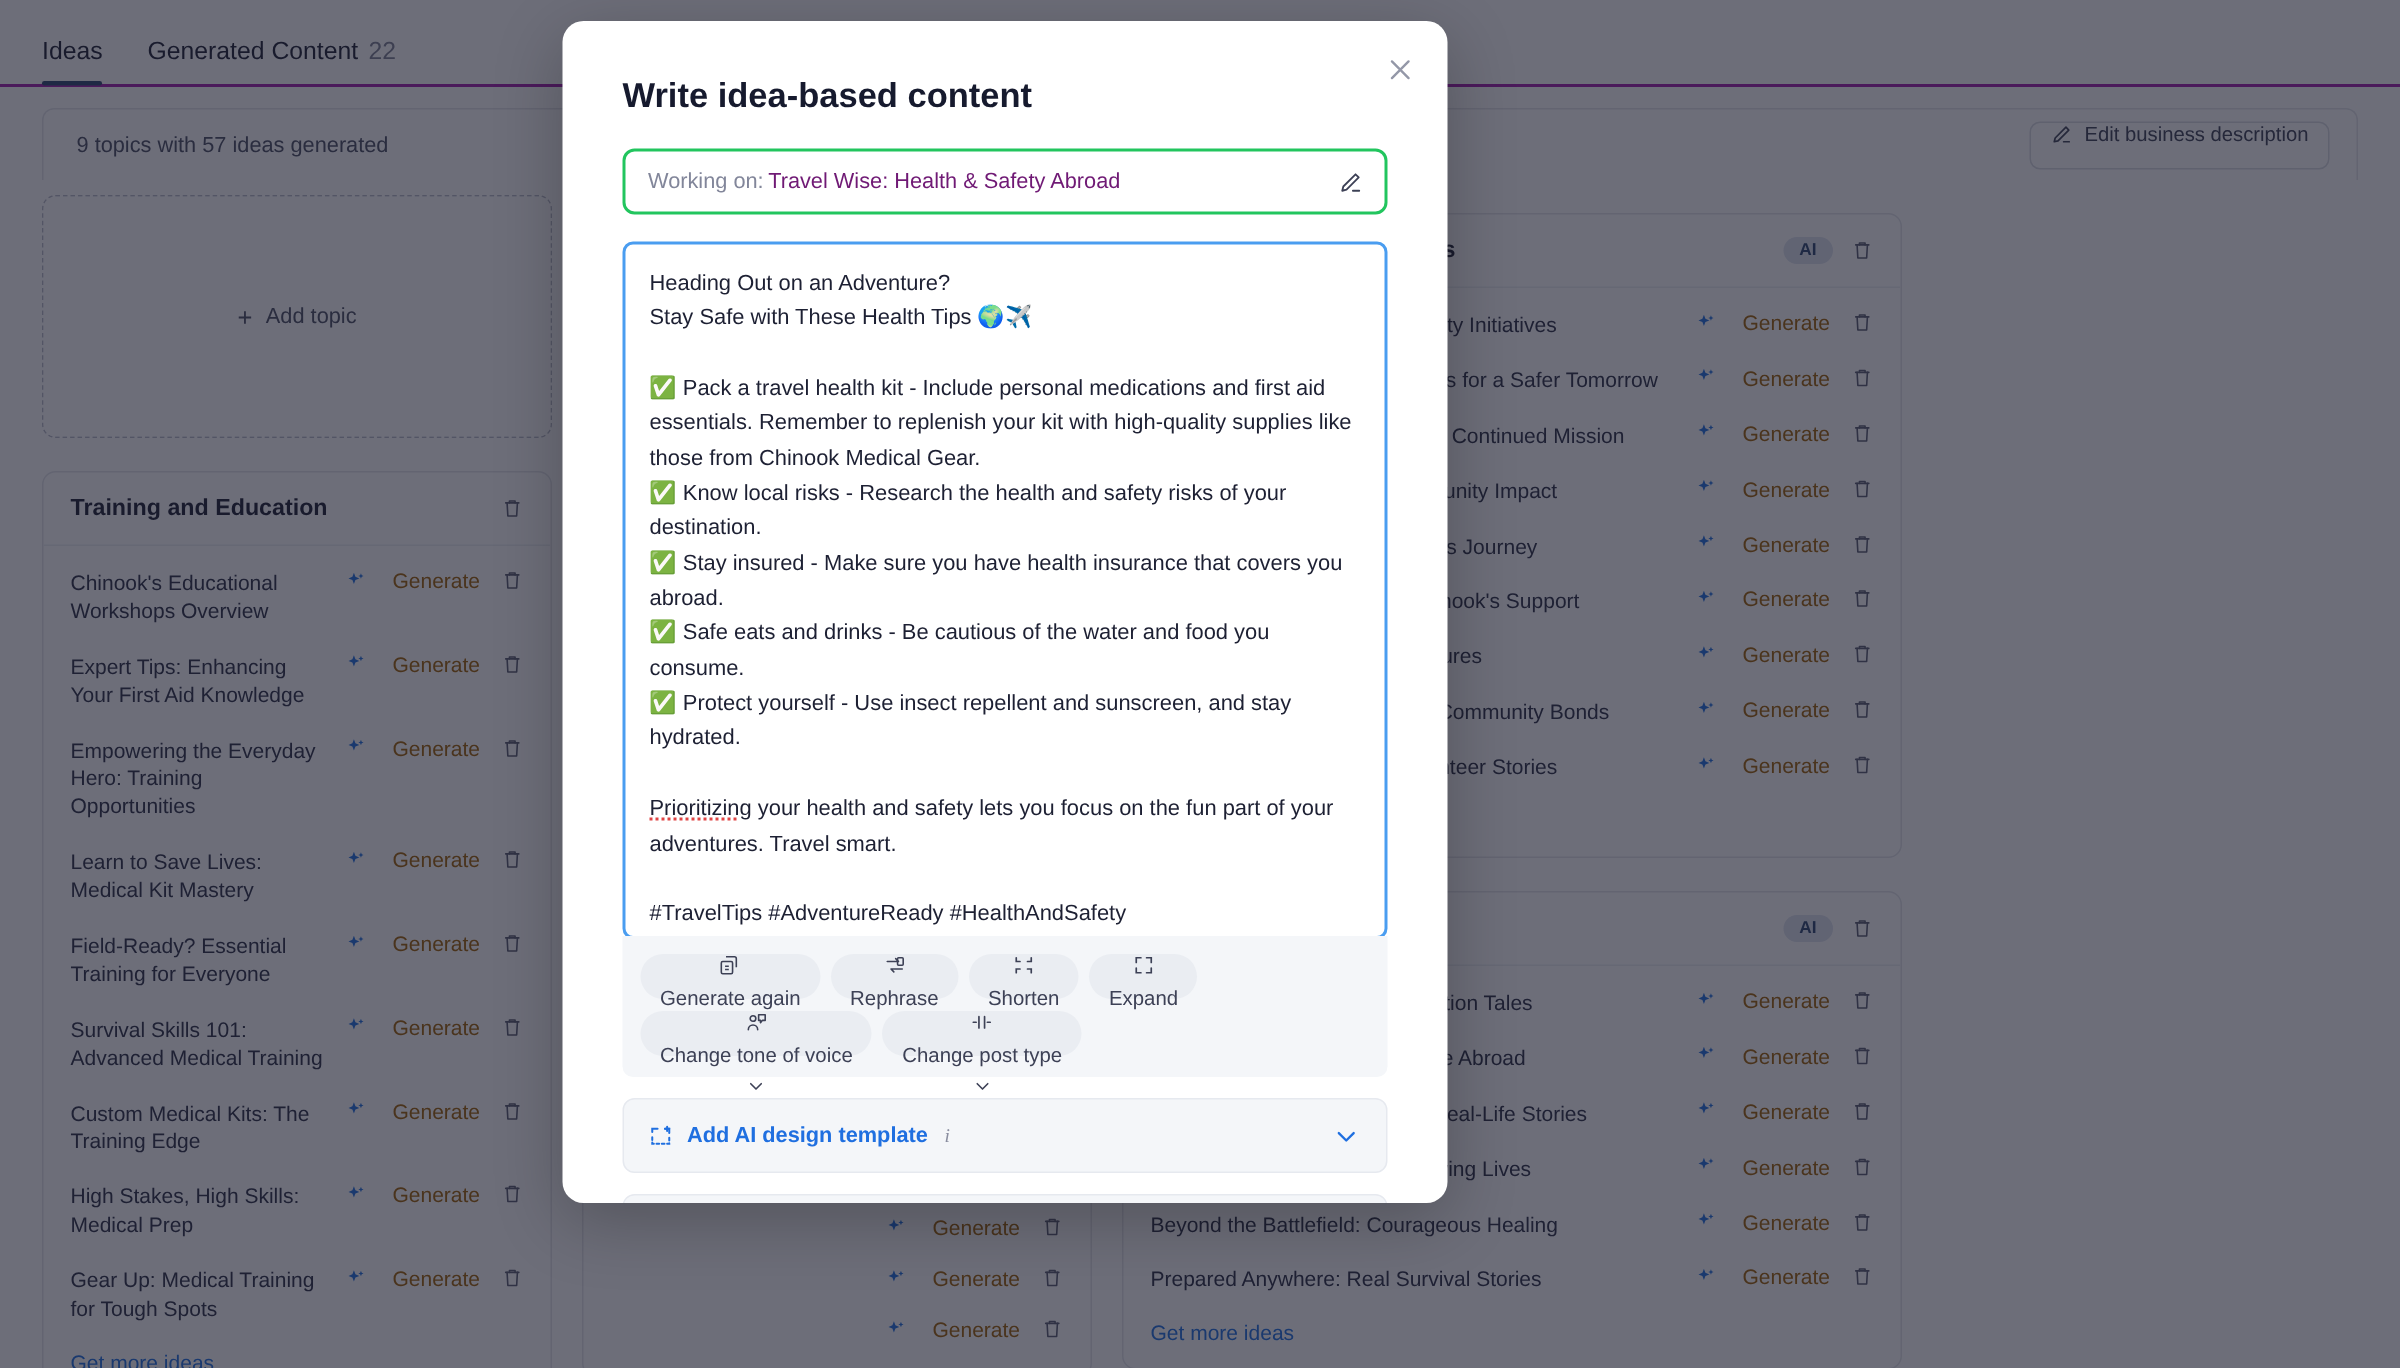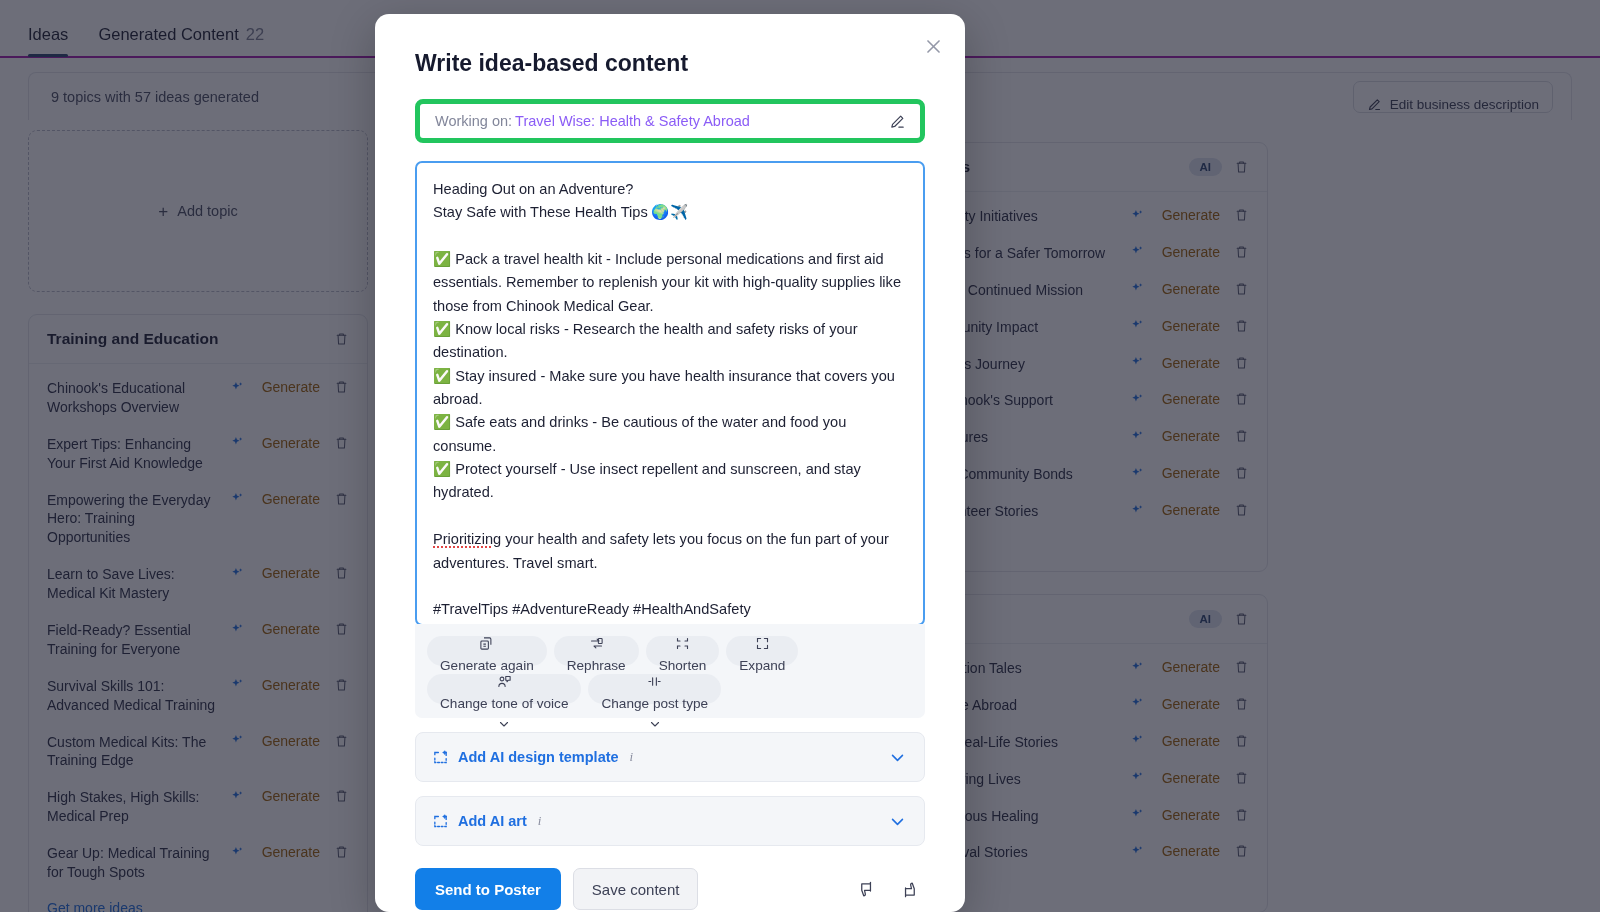--- a/index.html
+++ b/index.html
@@ -56,21 +56,21 @@
     padding: 0 22px;
     position: relative;
   }
   .summary-text { font-size: 14.5px; color: #4b4f63; }
   .edit-biz-btn {
     position: absolute; right: 18px; top: 50%;
     transform: translateY(-50%);
     border: 1px solid #d9dbe2;
     border-radius: 7px;
     height: 32px;
-    display: flex; align-items: flex-end; gap: 8px;
+    display: flex; align-items: flex-start; gap: 8px;
     padding: 0 13px;
     font-size: 13.5px; color: #3d4156;
     background: transparent;
   }
 
   
   .columns {
     display: flex;
     gap: 20px;
     padding: 0 28px;
@@ -135,49 +135,49 @@
   .more-ideas {
     color: #1f6fe0; font-size: 14px;
     padding: 9px 0 2px 0;
   }
   svg { display: block; }
 
   
   #modal {
     position: absolute;
     left: 375px; top: 14px;
-    width: 590px; height: 898px;
+    width: 590px; height: 788px;
     background: #ffffff;
     border-radius: 14px;
     z-index: 100;
     box-shadow: 0 12px 46px rgba(0,0,0,0.24);
     overflow: hidden;
   }
   .modal-close {
     position: absolute; right: 18px; top: 18px;
     width: 28px; height: 28px;
     display: flex; align-items: center; justify-content: center;
     color: #9498a8;
   }
   .modal-inner { padding: 36px 40px 0 40px; }
   .modal-title {
     font-size: 23px; font-weight: bold; color: #161a2e;
     margin-bottom: 22px;
   }
   .working-on {
     height: 44px;
-    border: 5px solid #22c55e;
+    border: 2px solid #22c55e;
     border-radius: 8px;
     display: flex; align-items: center;
     padding: 0 14px 0 15px;
     gap: 3px;
     margin-bottom: 18px;
   }
   .working-label { font-size: 14.5px; color: #82869a; }
-  .working-value { font-size: 14.5px; color: #8b5cf6; flex: 1; }
+  .working-value { font-size: 14.5px; color: #701a75; flex: 1; }
 
   .editor {
     border: 2px solid #4a9df0;
     border-radius: 7px;
     padding: 15px 16px;
     height: 465px;
     overflow: hidden;
     background: #fff;
   }
   .editor p {

